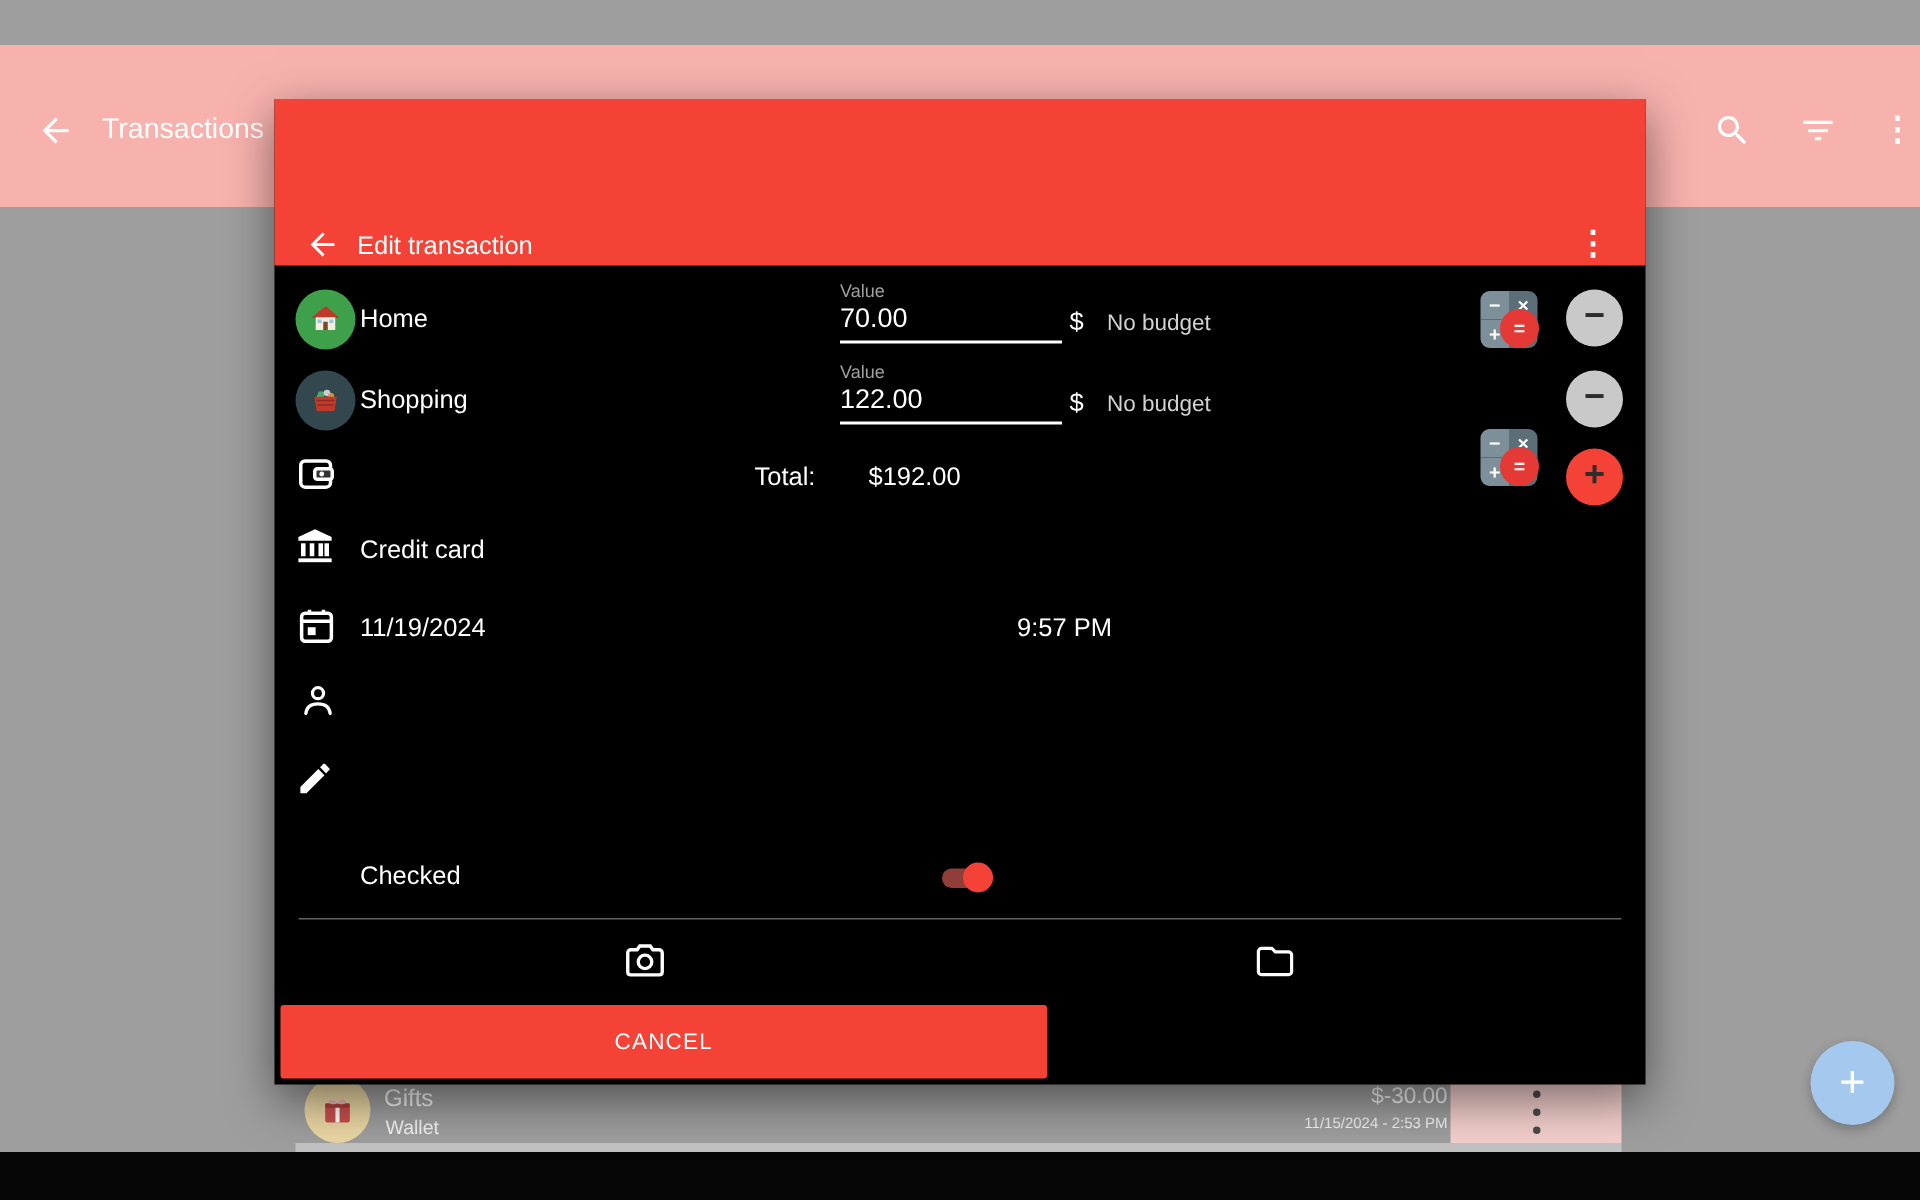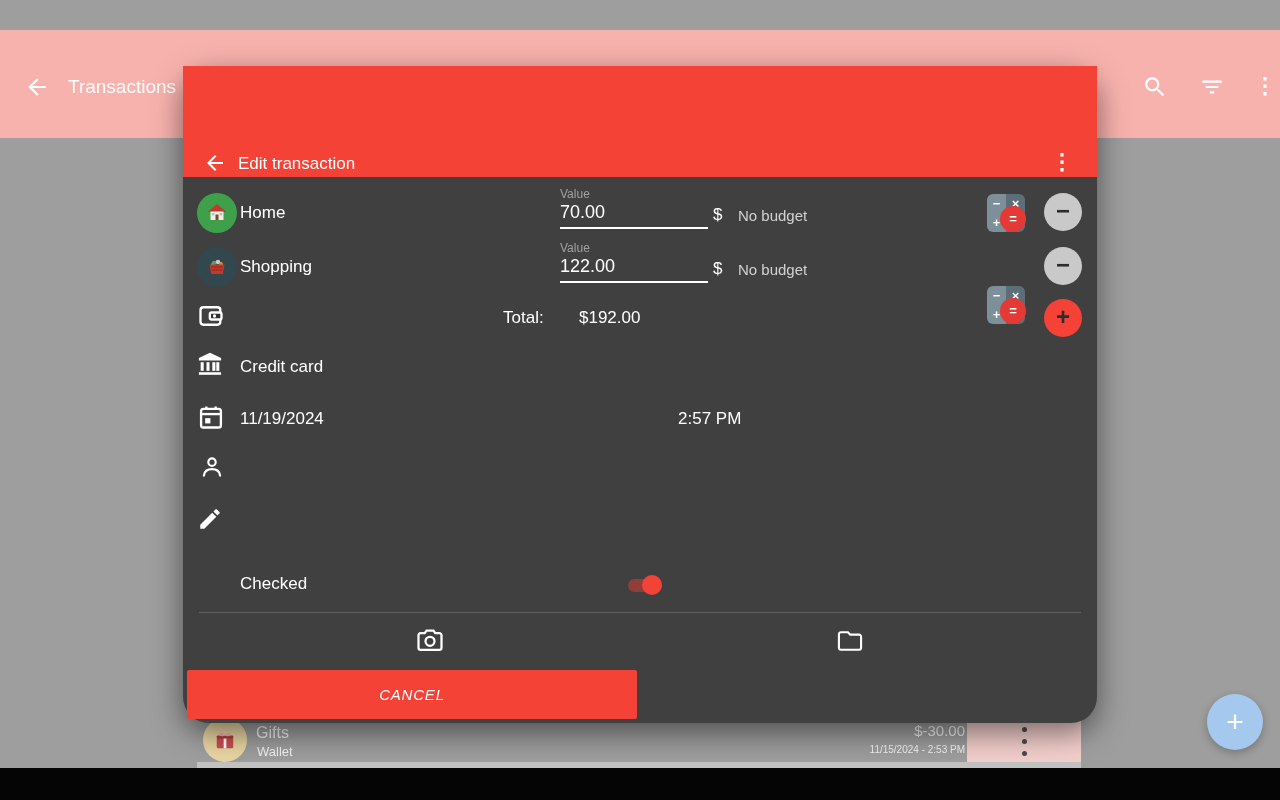--- a/index.html
+++ b/index.html
@@ -18,21 +18,21 @@
   .appbar-ic{top:44px;width:26px;height:26px;color:#fff;}
 
   
   .bgrow{z-index:0;color:#f2f2f2;}
   #bg-pink-strip{left:967px;top:706px;width:114px;height:56px;background:#f3cfcc;}
   #bg-dots span{display:block;width:5px;height:5px;border-radius:50%;background:#4a4a4a;margin:7px auto 0;}
   #bg-bottom-strip{left:197px;top:762px;width:884px;height:6px;background:#c2c2c2;}
   #gift-circle{left:203px;top:718px;width:44px;height:44px;border-radius:50%;background:#ead6a4;display:flex;align-items:center;justify-content:center;}
 
   
-  #dialog{left:183px;top:66px;width:914px;height:657px;background:#404040;box-shadow:0 10px 30px rgba(0,0,0,.5);z-index:3;border-radius:26px;}
+  #dialog{left:183px;top:66px;width:914px;height:657px;background:#000000;box-shadow:0 10px 30px rgba(0,0,0,.5);z-index:3;}
   #dialog-header{left:0;top:0;width:914px;height:111px;background:#f44336;}
   #dialog-title{left:55px;top:88px;color:#fff;font-size:17px;font-weight:500;}
   #dialog-back{left:20px;top:85px;width:24px;height:24px;color:#fff;}
   #dialog-more{left:867px;top:84px;width:24px;height:24px;color:#fff;font-size:22px;line-height:24px;text-align:center;font-weight:700;letter-spacing:0;}
 
   .row-ic{color:#fff;}
   .cat-circle{width:40px;height:40px;border-radius:50%;display:flex;align-items:center;justify-content:center;}
   .cat-label{color:#fff;font-size:17px;}
   .vlabel{color:#a0a0a0;font-size:12px;}
   .vinput{width:148px;background:transparent;border:none;border-bottom:2px solid #fff;color:#fff;font-size:18px;padding:0 0 4px 0;outline:none;}
@@ -198,21 +198,21 @@
     <div class="abs row-ic" style="left:14px;top:337px;">
       <svg width="28" height="28" viewBox="0 0 24 24" fill="none" stroke="#fff" stroke-width="2">
           <rect x="3.5" y="5" width="17" height="16" rx="2"></rect>
           <line x1="3.5" y1="9.5" x2="20.5" y2="9.5"></line>
           <line x1="8" y1="3" x2="8" y2="6"></line>
           <line x1="16" y1="3" x2="16" y2="6"></line>
           <rect x="7" y="13" width="4.5" height="4.5" fill="#fff" stroke="none"></rect>
         </svg>
     </div>
     <div class="abs cat-label" style="left:57px;top:343px;">11/19/2024</div>
-    <div class="abs cat-label" style="left:495px;top:343px;">2:57 PM</div>
+    <div class="abs cat-label" style="left:495px;top:343px;">9:57 PM</div>
 
     <div class="abs row-ic" style="left:16px;top:388px;">
       <svg width="26" height="26" viewBox="0 0 24 24" fill="none" stroke="#fff" stroke-width="2" stroke-linecap="round">
           <circle cx="12" cy="7.5" r="3.4"></circle>
           <path d="M4.5 20c.5-4.2 3.5-6 7.5-6s7 1.8 7.5 6"></path>
         </svg>
     </div>
 
     <div class="abs row-ic" style="left:14px;top:440px;">
       <svg width="26" height="26" viewBox="0 0 24 24" fill="#fff">
@@ -231,21 +231,21 @@
           <path d="M9.2 4.5L7.8 6.5H4.5c-1 0-1.7.7-1.7 1.7v10c0 1 .7 1.7 1.7 1.7h15c1 0 1.7-.7 1.7-1.7v-10c0-1-.7-1.7-1.7-1.7h-3.3l-1.4-2H9.2z"></path>
           <circle cx="12" cy="13" r="3.6"></circle>
         </svg>
     </div>
     <div class="abs row-ic" style="left:653px;top:561px;">
       <svg width="28" height="28" viewBox="0 0 24 24" fill="none" stroke="#fff" stroke-width="1.8">
           <path d="M10.2 4.5H4.2c-.9 0-1.7.8-1.7 1.7v11.6c0 .9.8 1.7 1.7 1.7h15.6c.9 0 1.7-.8 1.7-1.7V8.2c0-.9-.8-1.7-1.7-1.7h-7.6l-2-2z"></path>
         </svg>
     </div>
 
-    <button class="abs dlg-btn" style="left:4px;top:604px;width:450px;font-style:italic;">CANCEL</button>
+    <button class="abs dlg-btn" style="left:4px;top:604px;width:511px;">CANCEL</button>
   </div>
 
   <div id="fab" class="abs">+</div>
   <div id="navbar" class="abs">
     
   </div>
 
 </div>
 
 </body></html>

